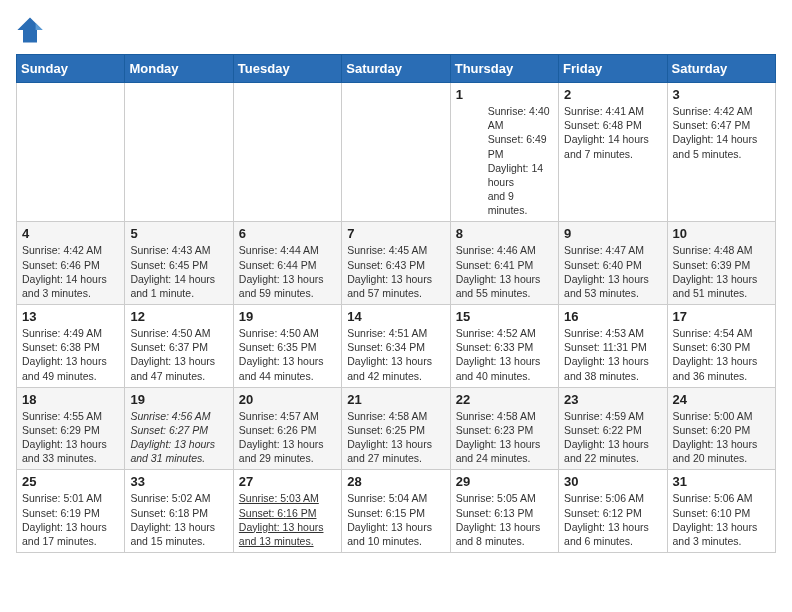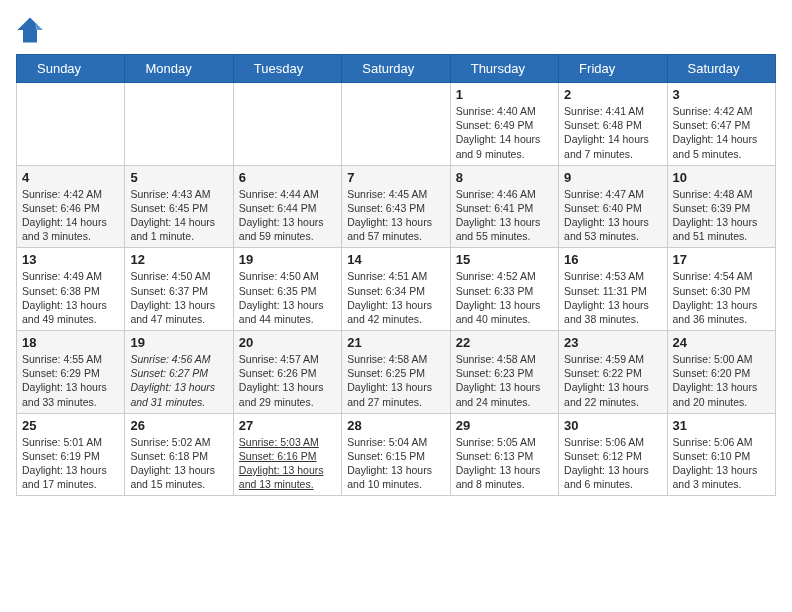--- a/index.html
+++ b/index.html
@@ -53,24 +53,24 @@
       color: #555;
     }
     .calendar {
       width: 100%;
       border-collapse: collapse;
       font-size: 11px;
     }
     .calendar thead tr th {
       background: #2a6db5;
       color: #fff;
-      padding: 6px 20px;
+      padding: 6px 4px;
       text-align: left;
       font-size: 13px;
-      font-weight: normal;
+      font-weight: bold;
       border: 1px solid #1a5da0;
     }
     .calendar tbody tr td {
       border: 1px solid #ccc;
       vertical-align: top;
       padding: 4px 5px;
       width: 108px;
       min-height: 80px;
       height: 80px;
     }
@@ -128,21 +128,21 @@
       </tr>
   </thead>
   <tbody>
   <tr>
         <td class="empty-cell"></td>
         <td class="empty-cell"></td>
         <td class="empty-cell"></td>
         <td class="empty-cell"></td>
         <td>
           <div class="day-number">1</div>
-          <div class="day-info" style="white-space: pre-line;">Sunrise: 4:40 AM
+          <div class="day-info" style="white-space: pre-line; margin-left: 32px;">Sunrise: 4:40 AM
 Sunset: 6:49 PM
 Daylight: 14 hours
 and 9 minutes.</div>
         </td>
         <td>
           <div class="day-number">2</div>
           <div class="day-info" style="white-space: pre-line;">Sunrise: 4:41 AM
 Sunset: 6:48 PM
 Daylight: 14 hours
 and 7 minutes.</div>
@@ -310,21 +310,21 @@
       </tr>
       <tr>
         <td>
           <div class="day-number">25</div>
           <div class="day-info" style="white-space: pre-line;">Sunrise: 5:01 AM
 Sunset: 6:19 PM
 Daylight: 13 hours
 and 17 minutes.</div>
         </td>
         <td>
-          <div class="day-number">26</div>
+          <div class="day-number">33</div>
           <div class="day-info" style="white-space: pre-line;">Sunrise: 5:02 AM
 Sunset: 6:18 PM
 Daylight: 13 hours
 and 15 minutes.</div>
         </td>
         <td>
           <div class="day-number">27</div>
           <div class="day-info" style="white-space: pre-line; text-decoration: underline;">Sunrise: 5:03 AM
 Sunset: 6:16 PM
 Daylight: 13 hours

